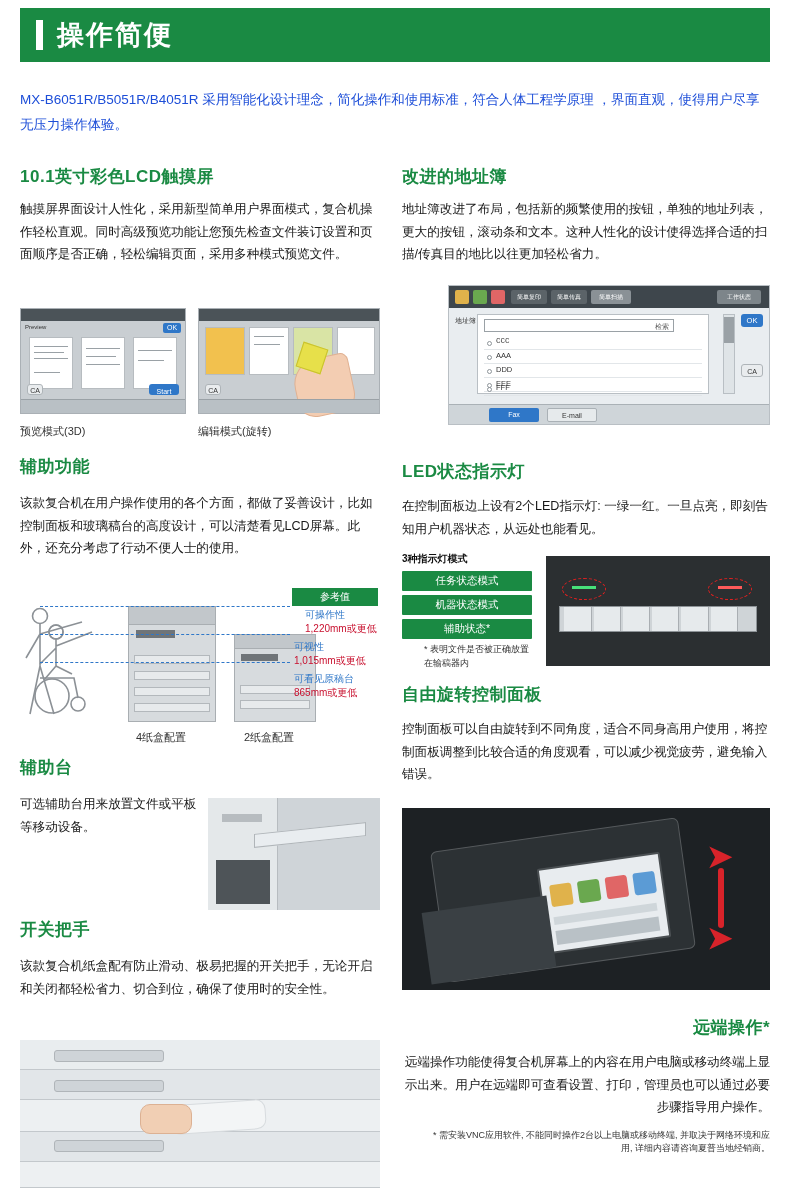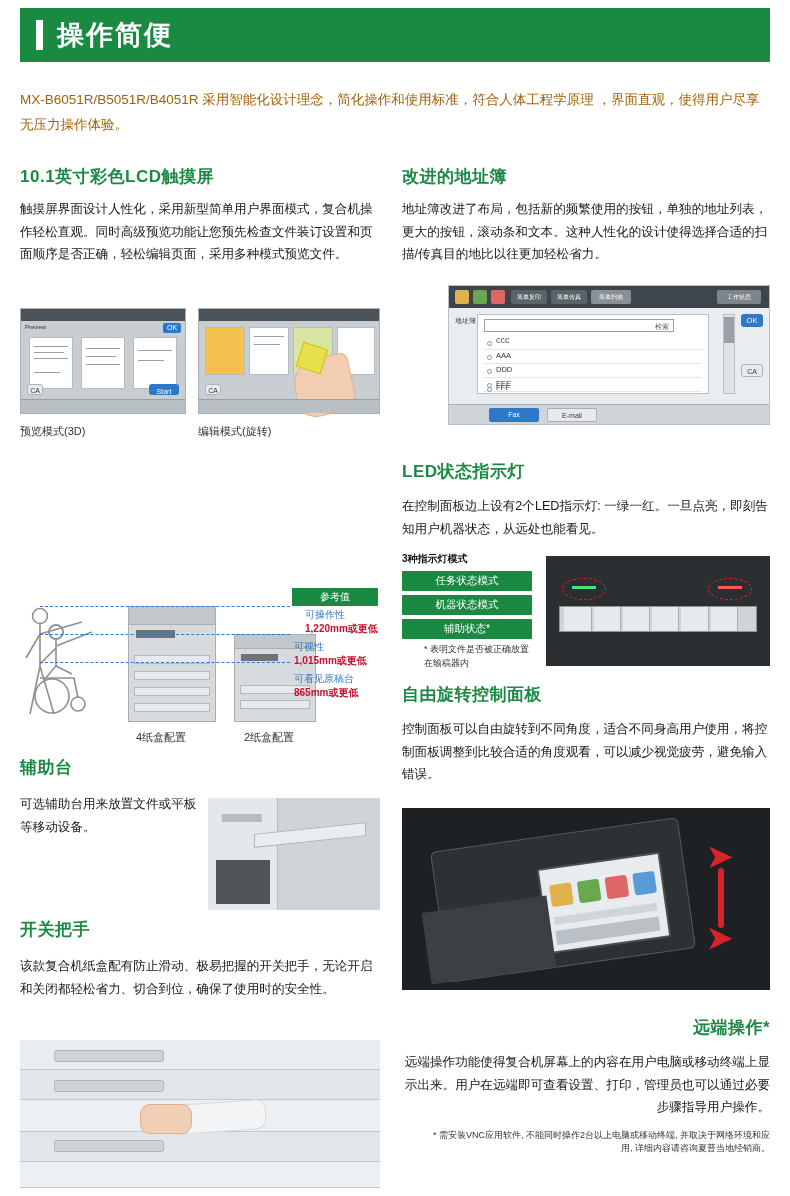--- a/index.html
+++ b/index.html
@@ -23,21 +23,21 @@
   .banner .bar {
     width: 7px; height: 30px; background: #ffffff; margin-left: 16px; margin-right: 14px;
   }
   .banner h1 {
     margin: 0; color: #ffffff; font-size: 27px; font-weight: bold; letter-spacing: 2px;
   }
 
   
   .intro {
     position: absolute; left: 20px; top: 88px; width: 750px;
-    font-size: 13.5px; line-height: 1.85; color: #a16207;
+    font-size: 13.5px; line-height: 1.85; color: #1d4ed8;
   }
 
   
   .colL { position: absolute; left: 20px; width: 360px; }
   .colR { position: absolute; left: 402px; width: 368px; }
 
   h2.sec {
     color: #1a8a43; font-size: 17px; font-weight: bold; margin: 0 0 10px 0;
     letter-spacing: 0.5px;
   }
@@ -68,21 +68,21 @@
   .addr .tabbar { position:absolute; left:0; bottom:0; right:0; height:20px; background:#cfd5d9; border-top:1px solid #aab1b6;}
   .addr .tab { position:absolute; top:3px; height:14px; font-size:7px; text-align:center; line-height:14px; border-radius:2px;}
   .searchbox { position:absolute; background:#fff; border:1px solid #9aa1a6; }
   .blue-btn { position:absolute; background:#2f77c8; color:#fff; font-size:7.5px; text-align:center; border-radius:3px; }
 
   
   .diag { position: relative; }
   .ref-title { position:absolute; background:#1a8a43; color:#fff; font-size:10px; text-align:center; padding:2px 0; }
   .dashline { position:absolute; border-top:1px dashed #2f77c8; }
   .lbl-blue { color:#2f77c8; font-size:10px; line-height:1.35; }
-  .lbl-red { color:#c8102e; font-weight:bold; }
+  .lbl-red { color:#c8102e; font-weight:normal; }
   .machine { position:absolute; background:#d7dbde; border:1px solid #a9aeb2; }
   .machine .top { position:absolute; left:0; top:0; right:0; height:16%; background:#c2c7cb; border-bottom:1px solid #a9aeb2;}
   .machine .panelbit { position:absolute; background:#6f7478; }
   .machine .drawer { position:absolute; left:6%; right:6%; height:9px; background:#e7eaec; border:1px solid #b3b8bc;}
   .stick { position:absolute; }
 
   
   .mode-btn { background:#1a8a43; color:#fff; font-size:10.5px; text-align:center; padding:3px 0; margin-bottom:4px; border-radius:1px;}
   .led-photo { background:#2b2f31; position:relative; overflow:hidden; }
   .led-photo .strip { position:absolute; left:6%; right:6%; top:45%; height:24%; background:#cfd4d7; border:1px solid #8d9397;}
@@ -160,20 +160,24 @@
     <div class="sheet" style="left:94px;top:18px;width:40px;height:48px;background:#d9e4a5;"></div>
     <div class="sheet" style="left:138px;top:18px;width:38px;height:48px;background:#ffffff;"></div>
 
     <div style="position:absolute;left:96px;top:48px;width:58px;height:58px;background:#f3cdb2;border:1px solid #e0b192;border-radius:26px 8px 18px 18px;transform:rotate(-12deg);"></div>
     <div style="position:absolute;left:100px;top:36px;width:26px;height:26px;background:#e7e04a;border:1px solid #c9c22f;transform:rotate(18deg);"></div>
     <div class="ca-btn" style="left:6px;bottom:18px;width:16px;height:11px;line-height:11px;">CA</div>
     <div class="btm"></div>
   </div>
   <div class="cap" style="position:absolute;left:198px;top:418px;">编辑模式(旋转)</div>
 
+  <div class="colL" style="top:455px;">
+    <h2 class="sec">辅助功能</h2>
+    <p class="body" style="margin-top:14px;">该款复合机在用户操作使用的各个方面，都做了妥善设计，比如控制面板和玻璃稿台的高度设计，可以清楚看见LCD屏幕。此外，还充分考虑了行动不便人士的使用。</p>
+  </div>
 
   <div class="diag" style="position:absolute;left:20px;top:588px;width:360px;height:160px;">
 
     <div class="stick" style="left:6px;top:30px;width:90px;height:100px;">
       <svg width="90" height="100" viewBox="0 0 90 100">
         <circle cx="30" cy="14" r="7" fill="none" stroke="#8c9196" stroke-width="1.6"></circle>
         <path d="M30 21 L30 48 M30 28 L66 14 M30 30 L14 46 M30 48 L18 62 M30 48 L46 56" fill="none" stroke="#8c9196" stroke-width="1.6"></path>
         <circle cx="26" cy="78" r="17" fill="none" stroke="#8c9196" stroke-width="1.6"></circle>
         <circle cx="52" cy="86" r="7" fill="none" stroke="#8c9196" stroke-width="1.6"></circle>
         <path d="M14 60 L48 60 L52 80" fill="none" stroke="#8c9196" stroke-width="1.6"></path>

